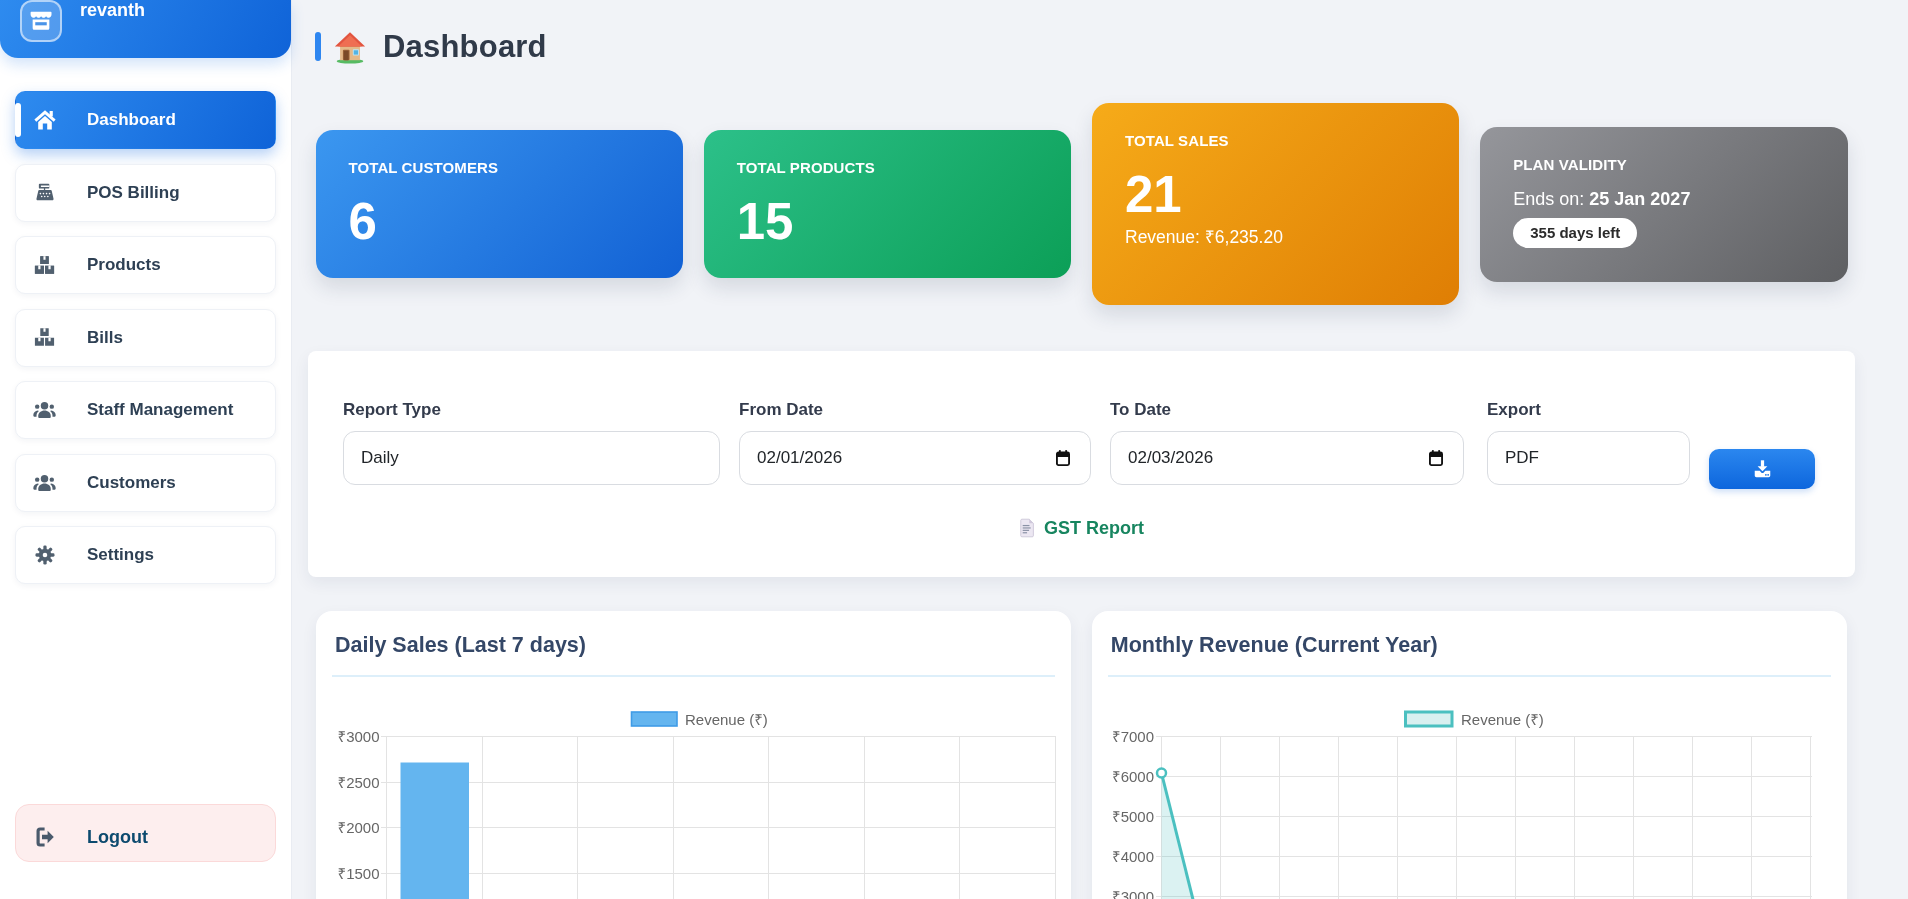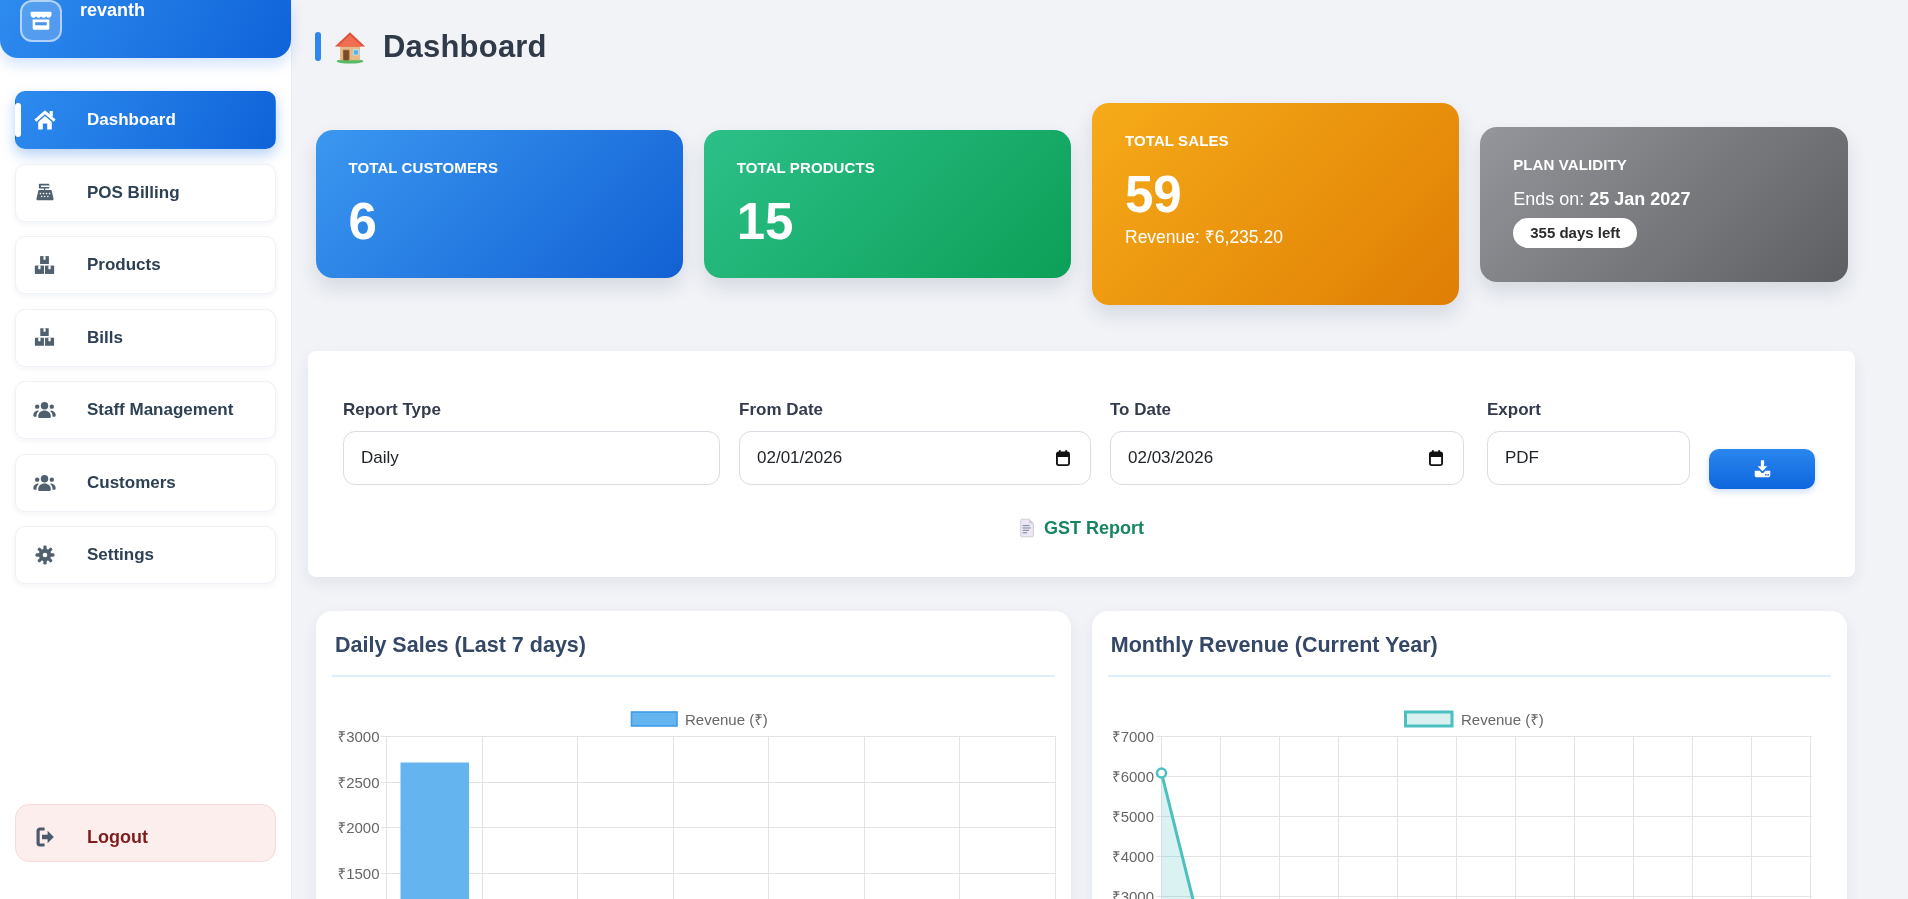--- a/index.html
+++ b/index.html
@@ -11,21 +11,21 @@
 .sidehead{height:58px;border-radius:0 0 18px 18px;background:linear-gradient(120deg,#2e8bef 0%,#0f63d8 100%);display:flex;align-items:flex-start;padding-left:20px;padding-bottom:7px;gap:18px;box-shadow:0 7px 14px rgba(46,124,230,.2);position:relative;z-index:2}
 .logobox{width:42px;height:42px;border-radius:12px;background:rgba(255,255,255,.2);border:2px solid rgba(255,255,255,.55);display:flex;align-items:center;justify-content:center}
 .sidehead .uname{color:#fff;font-size:18px;font-weight:bold}
 .navwrap{padding:33px 15px 0}
 .nitem{position:relative;height:58px;margin-bottom:14.5px;border-radius:10px;background:#fff;border:1px solid #eef1f6;box-shadow:0 2px 6px rgba(20,40,80,.05);display:flex;align-items:center;padding-left:16px;color:#2e4054;font-size:17px;font-weight:bold}
 .nitem .ic{width:25px;height:25px;display:flex;align-items:center;justify-content:center;color:#51606f;flex:0 0 25px}
 .nitem .lbl{margin-left:30px}
 .nitem.active{background:linear-gradient(120deg,#2e8bef 0%,#0f63d8 100%);border-color:transparent;color:#fff;box-shadow:0 6px 14px rgba(46,124,230,.35)}
 .nitem.active .ic{color:#fff}
 .nitem.active::before{content:"";position:absolute;left:-1px;top:50%;transform:translateY(-50%);width:6px;height:34px;background:#fff;border-radius:4px}
-.logout{position:absolute;left:15px;right:15px;bottom:37px;height:58px;border-radius:14px;background:#fdeeee;border:1px solid #fbd9d9;display:flex;align-items:center;padding-left:16px;padding-top:8px;color:#7f1d1d;font-size:18px;font-weight:bold}
+.logout{position:absolute;left:15px;right:15px;bottom:37px;height:58px;border-radius:14px;background:#fdeeee;border:1px solid #fbd9d9;display:flex;align-items:center;padding-left:16px;padding-top:8px;color:#0c4a6e;font-size:18px;font-weight:bold}
 .logout .ic{width:25px;height:25px;display:flex;align-items:center;justify-content:center;flex:0 0 25px;color:#4a5a6c}
 .logout .lbl{margin-left:30px}
 
 .main{position:absolute;left:292px;top:0;right:0;bottom:0;padding:32px 53px 0 16px}
 .ptitle{display:flex;align-items:center;height:29px;margin-bottom:42px}
 .ptitle .bar{width:6px;height:29px;border-radius:3px;background:#2e86f0;margin-left:7px}
 .ptitle .house{margin-left:12px}
 .ptitle h1{font-size:31px;color:#303a49;margin-left:16px;letter-spacing:.2px}
 
 .stats{display:flex;gap:21px;padding:0 7.5px;align-items:center}
@@ -186,21 +186,21 @@
     <div class="scard c1">
         <div class="slbl">TOTAL CUSTOMERS</div>
         <div class="snum">6</div>
       </div>
     <div class="scard c2">
         <div class="slbl">TOTAL PRODUCTS</div>
         <div class="snum">15</div>
       </div>
     <div class="scard c3">
         <div class="slbl">TOTAL SALES</div>
-        <div class="snum">59</div>
+        <div class="snum">21</div>
         <div class="srev">Revenue: ₹6,235.20</div>
       </div>
     <div class="scard c4">
         <div class="slbl">PLAN VALIDITY</div>
         <div class="ends">Ends on: <b>25 Jan 2027</b></div>
         <div><span class="pill">355 days left</span></div>
       </div>
   </div>
 
   <div class="fcard">

